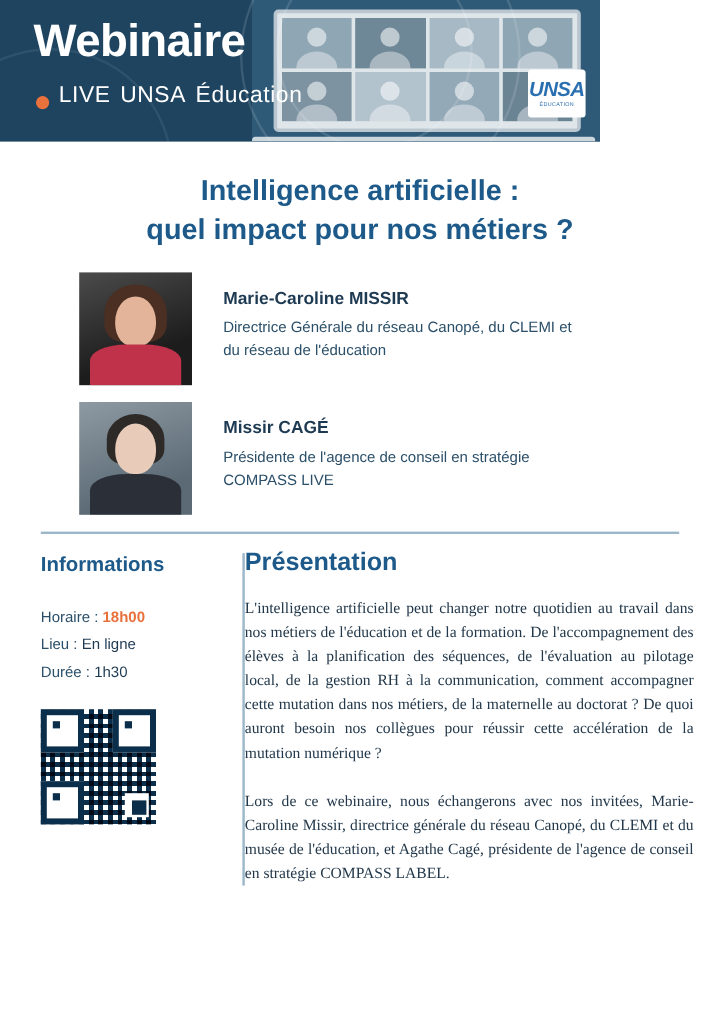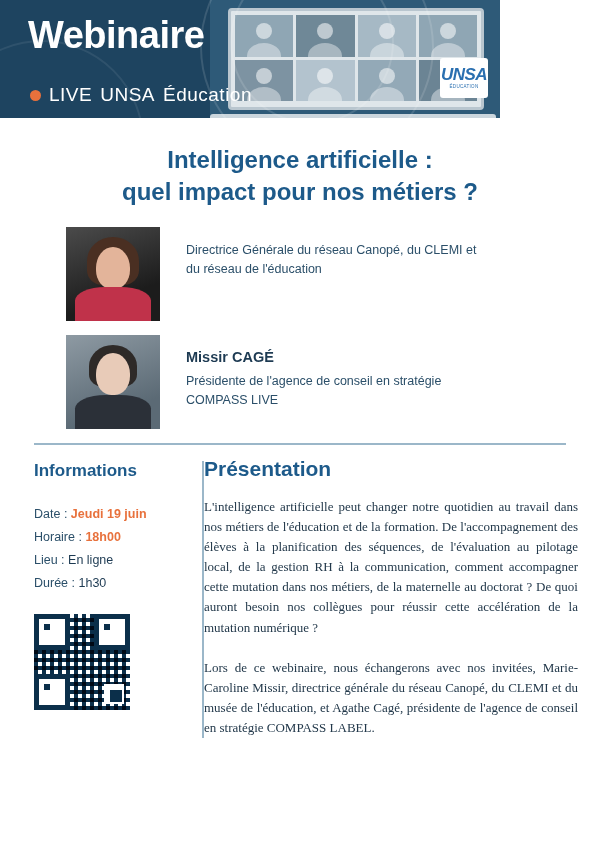--- a/index.html
+++ b/index.html
@@ -113,23 +113,23 @@
     left: 28px;
     top: 14px;
     color: #ffffff;
     font-size: 38px;
     font-weight: bold;
     letter-spacing: -0.5px;
   }
   .header-sub {
     position: absolute;
     left: 30px;
-    top: 84px;
+    top: 69px;
     display: flex;
-    align-items: center;
+    align-items: flex-end;
     gap: 8px;
   }
   .live-dot {
     width: 11px;
     height: 11px;
     border-radius: 50%;
     background: #e8713c;
     display: inline-block;
   }
   .header-sub-text {
@@ -381,20 +381,21 @@
 
 <div class="speakers">
 
   <div class="speaker">
     <div class="portrait p1">
       <div class="hair"></div>
       <div class="face"></div>
       <div class="body"></div>
     </div>
     <div class="info">
+      <div class="name">Marie-Caroline MISSIR</div>
       <div class="role">Directrice Générale du réseau Canopé, du CLEMI et</div>
       <div class="role">du réseau de l'éducation</div>
     </div>
   </div>
 
   <div class="speaker">
     <div class="portrait p2">
       <div class="hair"></div>
       <div class="face"></div>
       <div class="body"></div>
@@ -408,24 +409,20 @@
 
 </div>
 
 <div class="hr"></div>
 
 <div class="bottom">
 
   <div class="col-left">
     <div class="info-heading">Informations</div>
 
-    <div class="meta-row">
-      <span class="k">Date :</span>
-      <span class="v hl">Jeudi 19 juin</span>
-    </div>
     <div class="meta-row">
       <span class="k">Horaire :</span>
       <span class="v hl">18h00</span>
     </div>
     <div class="meta-row">
       <span class="k">Lieu :</span>
       <span class="v">En ligne</span>
     </div>
     <div class="meta-row">
       <span class="k">Durée :</span>

